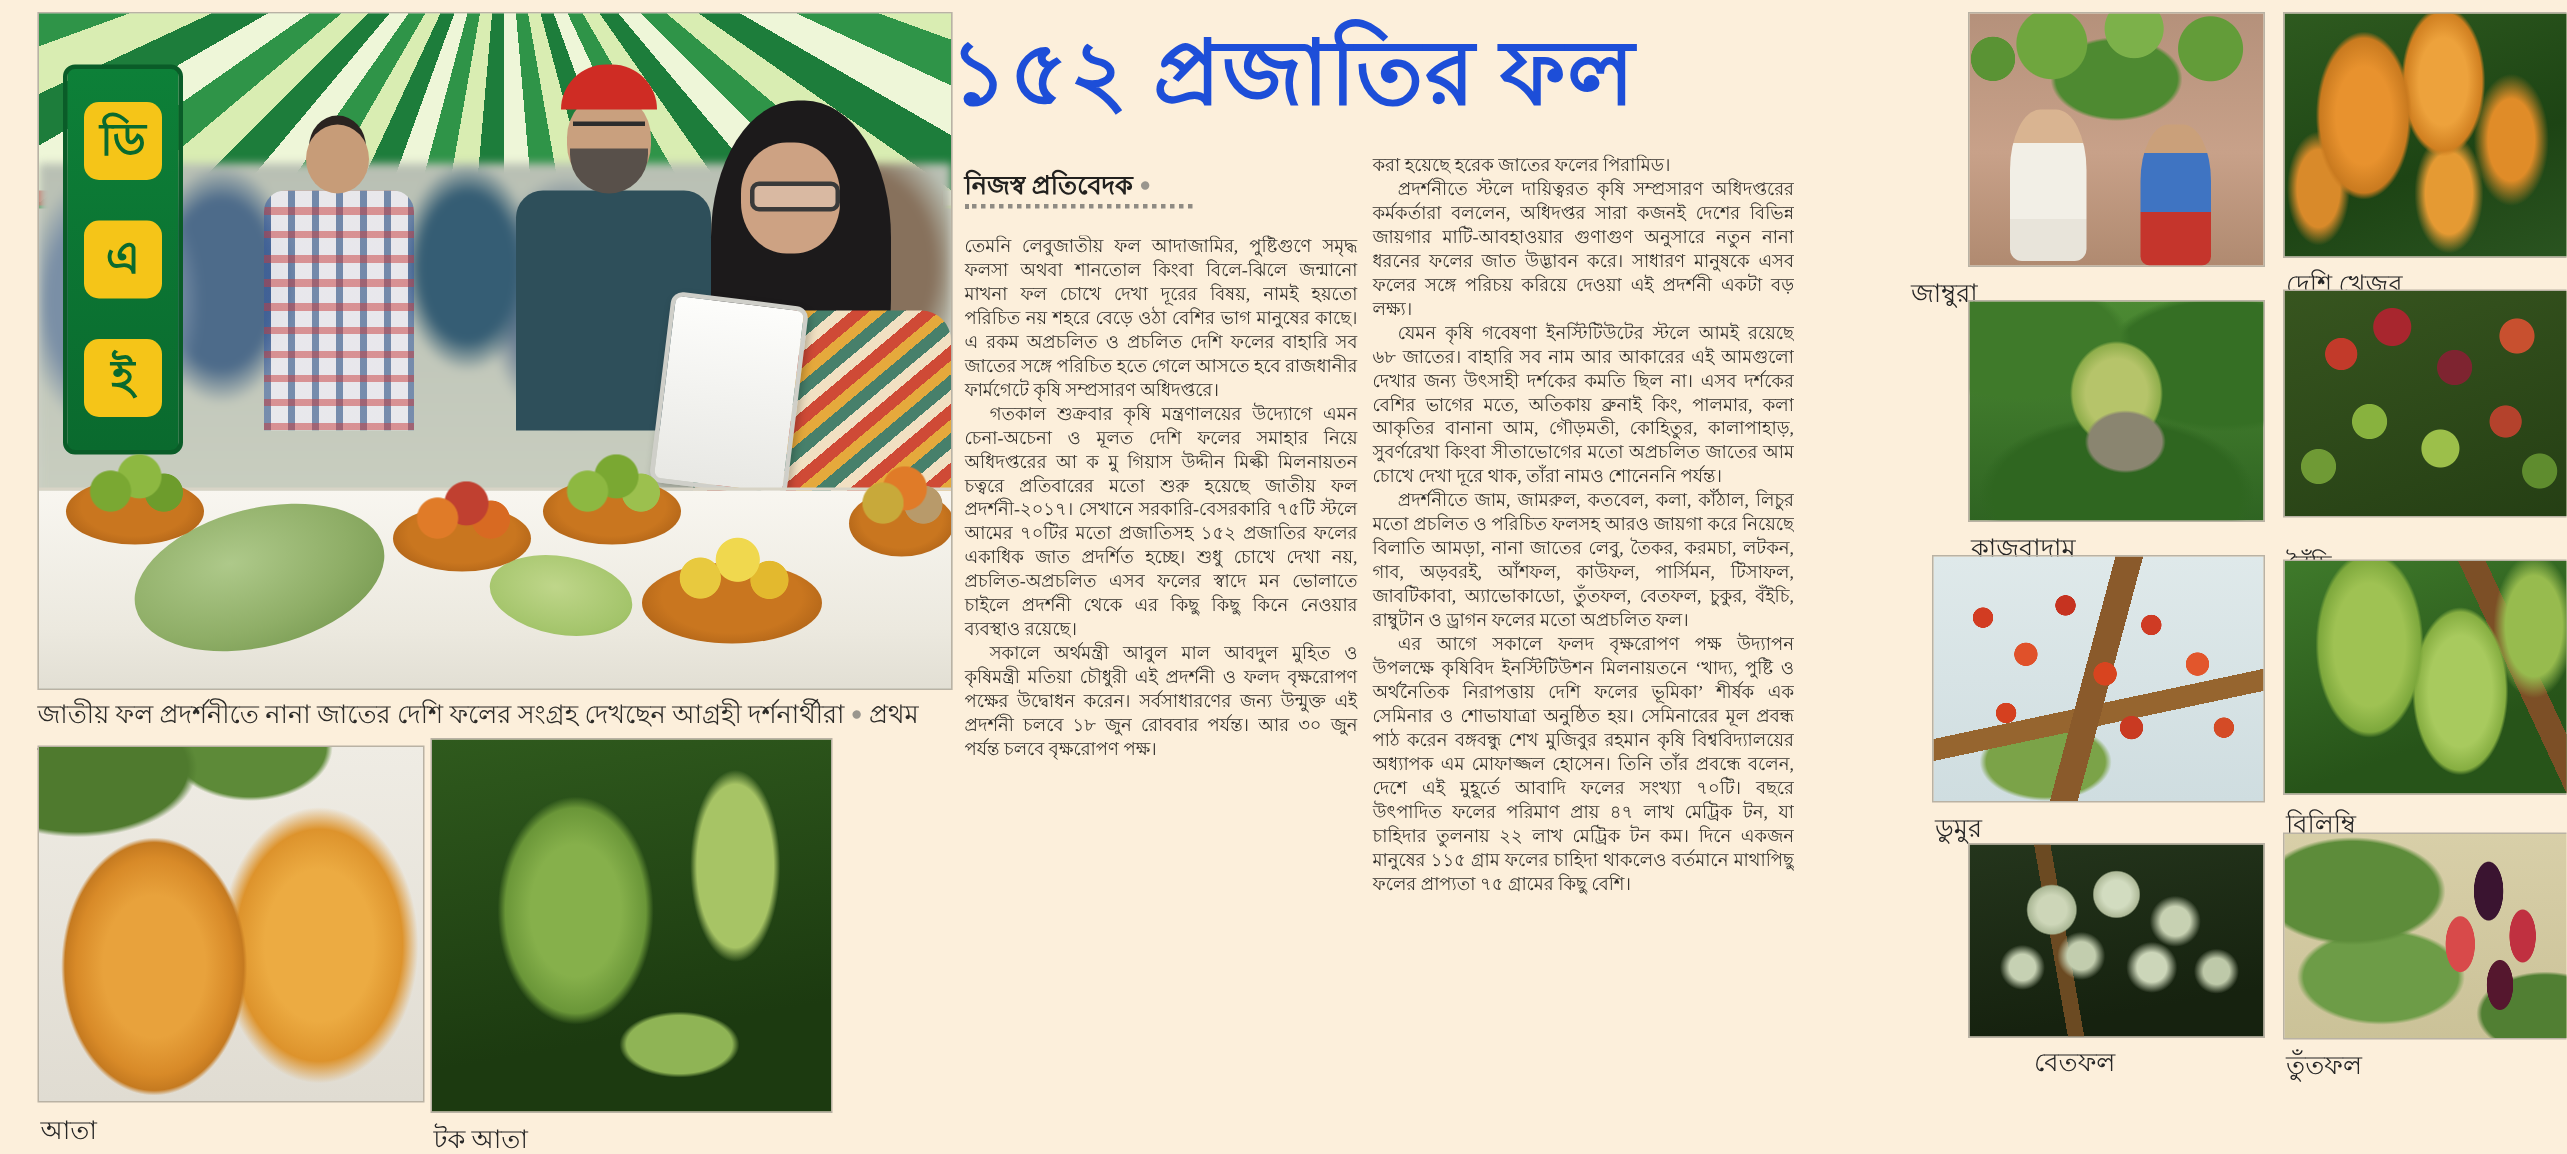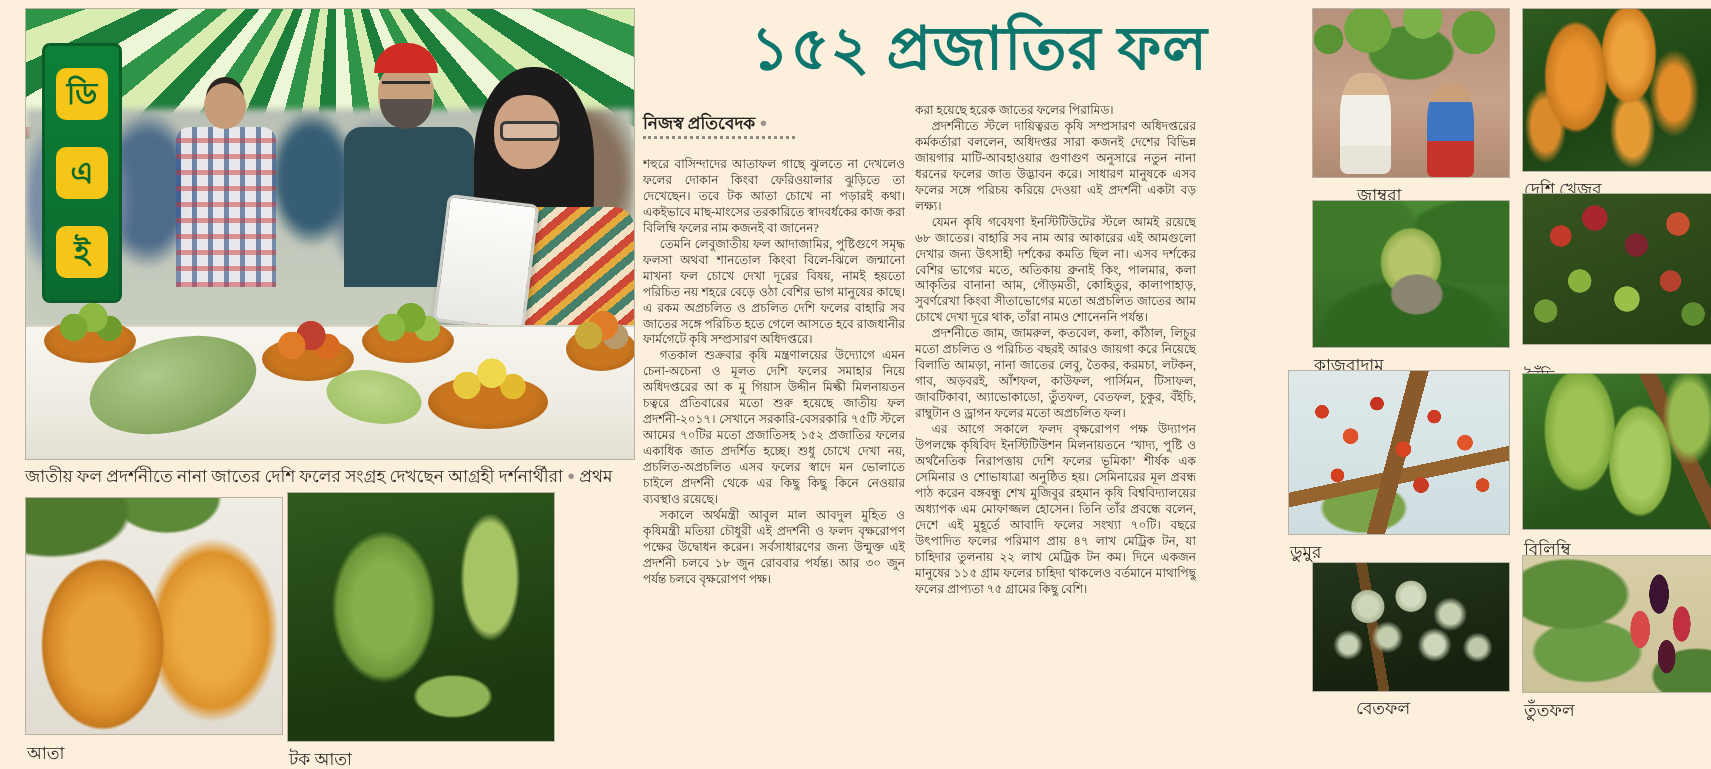--- a/index.html
+++ b/index.html
@@ -9,22 +9,22 @@
     font-family:"Liberation Serif","DejaVu Serif",serif;
     color:#2b2a28;
   }
   
   .photo{position:absolute;overflow:hidden;border:1px solid #b9b2a4;background:#ddd;}
   .plabel{position:absolute;font-size:17px;color:#262626;white-space:nowrap;}
 
   
   .headline{
     position:absolute;left:633px;top:12px;width:575px;height:84px;
-    font-size:60px;font-weight:800;text-align:right;line-height:1.25;
-    color:#0f766e;letter-spacing:1px;
+    font-size:60px;font-weight:800;text-align:left;line-height:1.25;
+    color:#1d4ed8;letter-spacing:1px;
   }
   .byline{position:absolute;left:643px;top:110px;font-size:17px;font-weight:700;color:#22211f;}
   .byline .dot{color:#9a968e;font-size:13px;vertical-align:2px;}
   .dotted-rule{position:absolute;left:643px;top:136px;width:152px;height:0;border-bottom:3px dotted #8f8b83;}
   .article-col{position:absolute;overflow:hidden;font-size:12px;line-height:1.33;text-align:justify;color:#33312d;}
   .article-col p{margin:0;text-indent:1.4em;}
   .article-col p:first-child{text-indent:0;}
   .col1{left:643px;top:157px;width:262px;height:612px;}
   .col2{left:915px;top:103px;width:281px;height:666px;}
 
@@ -248,41 +248,40 @@
 
 <div class="headline">১৫২ প্রজাতির ফল</div>
 
 <div class="byline">
   <span>নিজস্ব প্রতিবেদক</span>
   <span class="dot">●</span>
 </div>
 <div class="dotted-rule"></div>
 
 <div class="article-col col1">
-    <p>শহুরে বাসিন্দাদের আতাফল গাছে ঝুলতে না দেখলেও ফলের দোকান কিংবা ফেরিওয়ালার ঝুড়িতে তা দেখেছেন। তবে টক আতা চোখে না পড়ারই কথা। একইভাবে মাছ-মাংসের তরকারিতে স্বাদবর্ধকের কাজ করা বিলিম্বি ফলের নাম কজনই বা জানেন?</p>
     <p>তেমনি লেবুজাতীয় ফল আদাজামির, পুষ্টিগুণে সমৃদ্ধ ফলসা অথবা শানতোল কিংবা বিলে-ঝিলে জন্মানো মাখনা ফল চোখে দেখা দূরের বিষয়, নামই হয়তো পরিচিত নয় শহরে বেড়ে ওঠা বেশির ভাগ মানুষের কাছে। এ রকম অপ্রচলিত ও প্রচলিত দেশি ফলের বাহারি সব জাতের সঙ্গে পরিচিত হতে গেলে আসতে হবে রাজধানীর ফার্মগেটে কৃষি সম্প্রসারণ অধিদপ্তরে।</p>
     <p>গতকাল শুক্রবার কৃষি মন্ত্রণালয়ের উদ্যোগে এমন চেনা-অচেনা ও মূলত দেশি ফলের সমাহার নিয়ে অধিদপ্তরের আ ক মু গিয়াস উদ্দীন মিল্কী মিলনায়তন চত্বরে প্রতিবারের মতো শুরু হয়েছে জাতীয় ফল প্রদর্শনী-২০১৭। সেখানে সরকারি-বেসরকারি ৭৫টি স্টলে আমের ৭০টির মতো প্রজাতিসহ ১৫২ প্রজাতির ফলের একাধিক জাত প্রদর্শিত হচ্ছে। শুধু চোখে দেখা নয়, প্রচলিত-অপ্রচলিত এসব ফলের স্বাদে মন ভোলাতে চাইলে প্রদর্শনী থেকে এর কিছু কিছু কিনে নেওয়ার ব্যবস্থাও রয়েছে।</p>
     <p>সকালে অর্থমন্ত্রী আবুল মাল আবদুল মুহিত ও কৃষিমন্ত্রী মতিয়া চৌধুরী এই প্রদর্শনী ও ফলদ বৃক্ষরোপণ পক্ষের উদ্বোধন করেন। সর্বসাধারণের জন্য উন্মুক্ত এই প্রদর্শনী চলবে ১৮ জুন রোববার পর্যন্ত। আর ৩০ জুন পর্যন্ত চলবে বৃক্ষরোপণ পক্ষ।</p>
   </div>
 <div class="article-col col2">
     <p>করা হয়েছে হরেক জাতের ফলের পিরামিড।</p>
     <p>প্রদর্শনীতে স্টলে দায়িত্বরত কৃষি সম্প্রসারণ অধিদপ্তরের কর্মকর্তারা বললেন, অধিদপ্তর সারা কজনই দেশের বিভিন্ন জায়গার মাটি-আবহাওয়ার গুণাগুণ অনুসারে নতুন নানা ধরনের ফলের জাত উদ্ভাবন করে। সাধারণ মানুষকে এসব ফলের সঙ্গে পরিচয় করিয়ে দেওয়া এই প্রদর্শনী একটা বড় লক্ষ্য।</p>
     <p>যেমন কৃষি গবেষণা ইনস্টিটিউটের স্টলে আমই রয়েছে ৬৮ জাতের। বাহারি সব নাম আর আকারের এই আমগুলো দেখার জন্য উৎসাহী দর্শকের কমতি ছিল না। এসব দর্শকের বেশির ভাগের মতে, অতিকায় ব্রুনাই কিং, পালমার, কলা আকৃতির বানানা আম, গৌড়মতী, কোহিতুর, কালাপাহাড়, সুবর্ণরেখা কিংবা সীতাভোগের মতো অপ্রচলিত জাতের আম চোখে দেখা দূরে থাক, তাঁরা নামও শোনেননি পর্যন্ত।</p>
-    <p>প্রদর্শনীতে জাম, জামরুল, কতবেল, কলা, কাঁঠাল, লিচুর মতো প্রচলিত ও পরিচিত বছরই আরও জায়গা করে নিয়েছে বিলাতি আমড়া, নানা জাতের লেবু, তৈকর, করমচা, লটকন, গাব, অড়বরই, আঁশফল, কাউফল, পার্সিমন, টিসাফল, জাবটিকাবা, অ্যাভোকাডো, তুঁতফল, বেতফল, চুকুর, বঁইচি, রাম্বুটান ও ড্রাগন ফলের মতো অপ্রচলিত ফল।</p>
+    <p>প্রদর্শনীতে জাম, জামরুল, কতবেল, কলা, কাঁঠাল, লিচুর মতো প্রচলিত ও পরিচিত ফলসহ আরও জায়গা করে নিয়েছে বিলাতি আমড়া, নানা জাতের লেবু, তৈকর, করমচা, লটকন, গাব, অড়বরই, আঁশফল, কাউফল, পার্সিমন, টিসাফল, জাবটিকাবা, অ্যাভোকাডো, তুঁতফল, বেতফল, চুকুর, বঁইচি, রাম্বুটান ও ড্রাগন ফলের মতো অপ্রচলিত ফল।</p>
     <p>এর আগে সকালে ফলদ বৃক্ষরোপণ পক্ষ উদ্যাপন উপলক্ষে কৃষিবিদ ইনস্টিটিউশন মিলনায়তনে ‘খাদ্য, পুষ্টি ও অর্থনৈতিক নিরাপত্তায় দেশি ফলের ভূমিকা’ শীর্ষক এক সেমিনার ও শোভাযাত্রা অনুষ্ঠিত হয়। সেমিনারের মূল প্রবন্ধ পাঠ করেন বঙ্গবন্ধু শেখ মুজিবুর রহমান কৃষি বিশ্ববিদ্যালয়ের অধ্যাপক এম মোফাজ্জল হোসেন। তিনি তাঁর প্রবন্ধে বলেন, দেশে এই মুহূর্তে আবাদি ফলের সংখ্যা ৭০টি। বছরে উৎপাদিত ফলের পরিমাণ প্রায় ৪৭ লাখ মেট্রিক টন, যা চাহিদার তুলনায় ২২ লাখ মেট্রিক টন কম। দিনে একজন মানুষের ১১৫ গ্রাম ফলের চাহিদা থাকলেও বর্তমানে মাথাপিছু ফলের প্রাপ্যতা ৭৫ গ্রামের কিছু বেশি।</p>
   </div>
 
 <div class="photo ph-ata"></div>
 <div class="plabel" style="left:27px;top:740px">আতা</div>
 
 <div class="photo ph-tokata"></div>
 <div class="plabel" style="left:289px;top:746px">টক আতা</div>
 
 <div class="photo ph-jambura" style="left:1312px;top:8px;width:196px;height:168px"></div>
-<div class="plabel" style="left:1357px;top:182px">জাম্বুরা</div>
+<div class="plabel" style="left:1274px;top:182px">জাম্বুরা</div>
 
 <div class="photo ph-khejur" style="left:1522px;top:8px;width:189px;height:162px"></div>
 <div class="plabel" style="left:1524px;top:176px">দেশি খেজুর</div>
 
 <div class="photo ph-kaju" style="left:1312px;top:200px;width:196px;height:146px"></div>
 <div class="plabel" style="left:1314px;top:352px">কাজুবাদাম</div>
 
 <div class="photo ph-boichi" style="left:1522px;top:193px;width:189px;height:150px"></div>
 <div class="plabel" style="left:1524px;top:363px">বৈঁচি</div>
 

